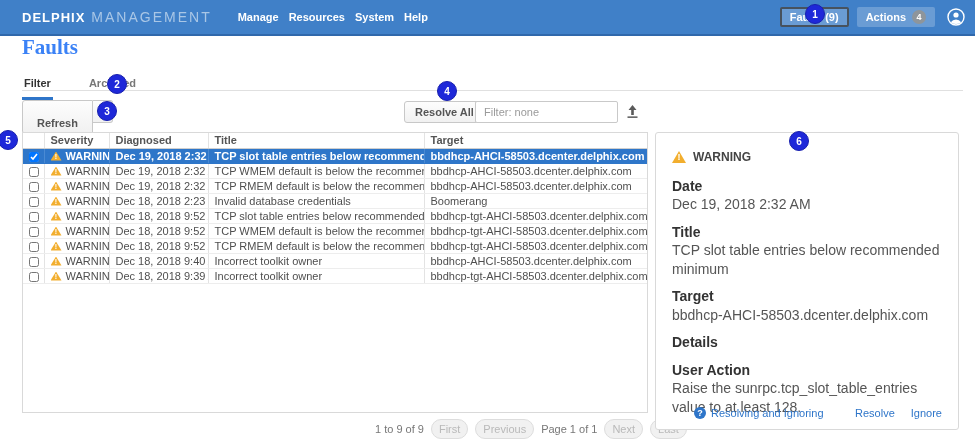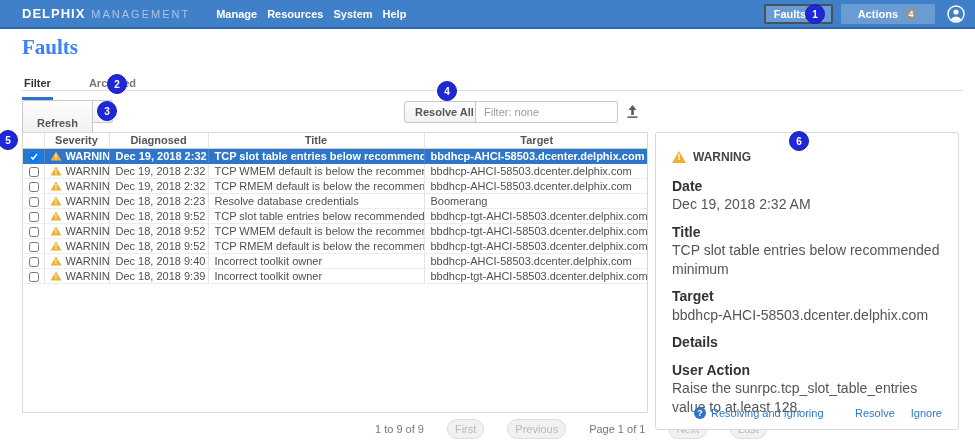--- a/index.html
+++ b/index.html
@@ -1,31 +1,31 @@
 <!DOCTYPE html>
 <html><head>
 <meta charset="utf-8">
 <style>
   * { margin:0; padding:0; box-sizing:border-box; }
   html,body { width:975px; height:441px; background:#fff; overflow:hidden;
     font-family:"Liberation Sans","DejaVu Sans",sans-serif; }
   .stage { position:relative; width:975px; height:441px; background:#fff; }
 
   
-  .topnav { position:absolute; top:0; left:0; width:100%; height:29px;
+  .topnav { position:absolute; top:0; left:0; width:100%; height:36px;
     background:#4080c8; border-bottom:2px solid #3068ab;
     display:flex; align-items:center; padding:0 10px 0 22px; }
   .brand { display:flex; align-items:baseline; gap:6px; white-space:nowrap; }
   .brand-primary { color:#fff; font-size:13px; font-weight:bold; letter-spacing:1px; }
-  .brand-secondary { color:#a9c6e6; font-size:11px; letter-spacing:2px; }
+  .brand-secondary { color:#a9c6e6; font-size:14px; letter-spacing:2px; }
   .nav-items { display:flex; align-items:center; gap:10px; margin-left:26px; }
   .nav-item { color:#fff; font-size:11px; font-weight:bold; cursor:pointer; white-space:nowrap; }
   .nav-right { margin-left:auto; display:flex; align-items:center; gap:8px; }
   .nav-btn { background:rgba(255,255,255,0.22); color:#fff; font-size:11px; font-weight:bold;
-    padding:3px 17px; border:none; border-radius:2px; display:flex; align-items:center; gap:6px;
+    padding:3px 9px; border:none; border-radius:2px; display:flex; align-items:center; gap:6px;
     cursor:pointer; white-space:nowrap; font-family:inherit; }
   .nav-btn.highlighted { border:2px solid #47525e; padding:2px 8px; }
   .count-badge { background:#8e959b; color:#fff; border-radius:50%; width:14px; height:14px;
     font-size:9px; display:flex; align-items:center; justify-content:center; }
   .profile { width:18px; height:18px; margin-left:4px; cursor:pointer; }
 
   
   .page-title { position:absolute; top:35px; left:22px; font-size:21px; font-weight:bold; color:#3b82f6;font-family:Liberation Serif, serif; }
 
   
@@ -48,34 +48,34 @@
   .filter-input::placeholder { color:#9a9a9a; }
   .export-icon { position:absolute; top:103px; left:624px; width:17px; height:17px; cursor:pointer; }
 
   
   .table-wrap { position:absolute; top:132px; left:22px; width:626px; height:281px;
     border:1px solid #d9d9d9; background:#fff; overflow:hidden; }
   table { width:100%; border-collapse:collapse; font-size:11px; table-layout:fixed; }
   th, td { text-align:left; padding:0 6px; height:14px; line-height:14px; overflow:hidden;
     white-space:nowrap; border-left:1px solid #e3e3e3; }
   th:first-child, td:first-child { border-left:none; }
-  thead th { height:15px; color:#555; font-weight:bold; border-bottom:1px solid #cfcfcf;text-align:center; }
+  thead th { height:15px; color:#555; font-weight:bold; border-bottom:1px solid #cfcfcf; }
   tbody td { color:#4f4f4f; border-bottom:1px solid #ededed; }
   tbody tr { cursor:pointer; }
   tbody tr.selected td { background:#2e76c9; color:#fff; font-weight:bold; border-bottom-color:#2e76c9; border-left-color:#4a8ad3; }
   col.c-check { width:21px; } col.c-sev { width:65px; } col.c-diag { width:99px; }
   col.c-title { width:216px; } col.c-target { width:225px; }
   input[type=checkbox] { width:10px; height:10px; vertical-align:middle; margin:0; cursor:pointer; }
   .warn-tri { display:inline-block; position:relative; width:11px; height:9px; margin-right:4px;
     background:#f2ae2e; clip-path:polygon(50% 0,100% 100%,0 100%); vertical-align:-1px; }
   .warn-tri::after { content:"!"; position:absolute; left:50%; top:0; transform:translateX(-50%);
     color:#fff; font-size:7px; font-weight:bold; line-height:9px; }
 
   
-  .pagination { position:absolute; top:419px; left:375px; display:flex; align-items:center; gap:23px;
+  .pagination { position:absolute; top:419px; left:375px; display:flex; align-items:center; gap:7px;
     font-size:11px; color:#777; }
   .pg-btn { background:#f1f1f1; border:1px solid #ddd; border-radius:10px; color:#b9b9b9;
     font-size:11px; font-family:inherit; padding:3px 7px; cursor:default; }
 
   
   .detail { position:absolute; top:132px; left:655px; width:304px; height:298px;
     border:1px solid #d9d9d9; border-radius:3px; background:#fff; padding:17px 16px 38px; }
   .detail-head { display:flex; align-items:center; gap:7px; font-size:12px; font-weight:bold;
     color:#444; margin-bottom:13px; }
   .detail-head .warn-tri { width:14px; height:12px; margin-right:0; }
@@ -185,21 +185,21 @@
           <td><input type="checkbox" style=""></td>
           <td><span class="warn-tri"></span><span>WARNING</span></td>
           <td>Dec 19, 2018 2:32 AM</td>
           <td>TCP RMEM default is below the recommended value</td>
           <td>bbdhcp-AHCI-58503.dcenter.delphix.com</td>
         </tr>
         <tr>
           <td><input type="checkbox" style=""></td>
           <td><span class="warn-tri"></span><span>WARNING</span></td>
           <td>Dec 18, 2018 2:23 PM</td>
-          <td>Resolve database credentials</td>
+          <td>Invalid database credentials</td>
           <td>Boomerang</td>
         </tr>
         <tr>
           <td><input type="checkbox" style=""></td>
           <td><span class="warn-tri"></span><span>WARNING</span></td>
           <td>Dec 18, 2018 9:52 AM</td>
           <td>TCP slot table entries below recommended minimum</td>
           <td>bbdhcp-tgt-AHCI-58503.dcenter.delphix.com</td>
         </tr>
         <tr>

